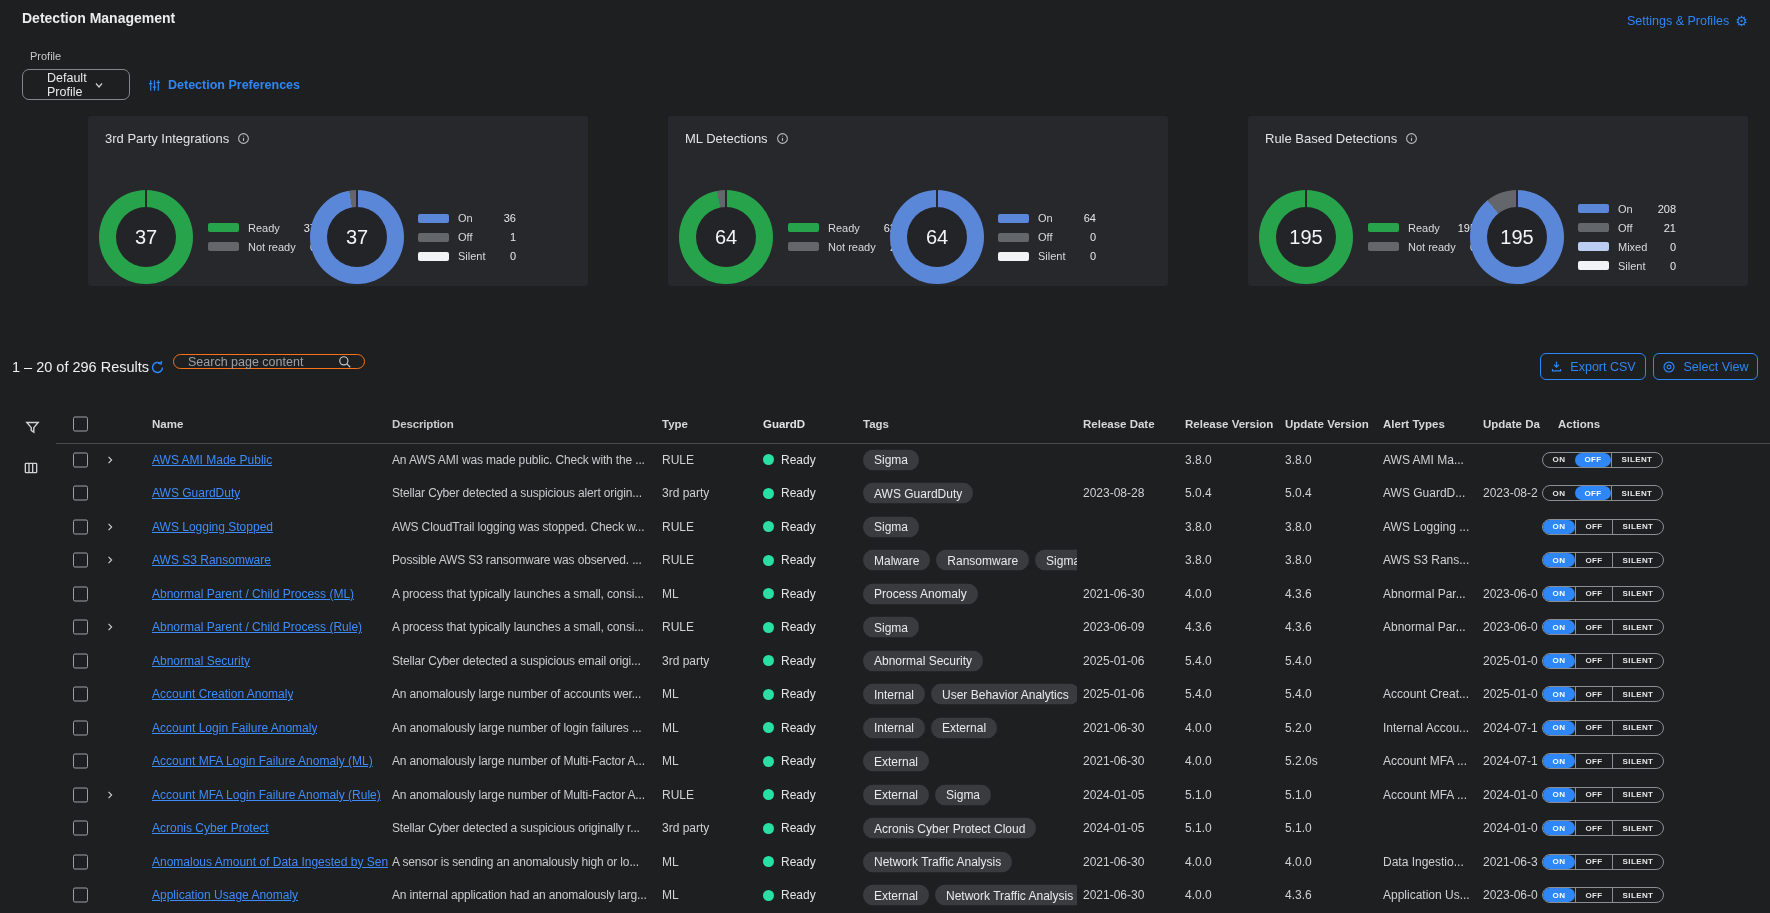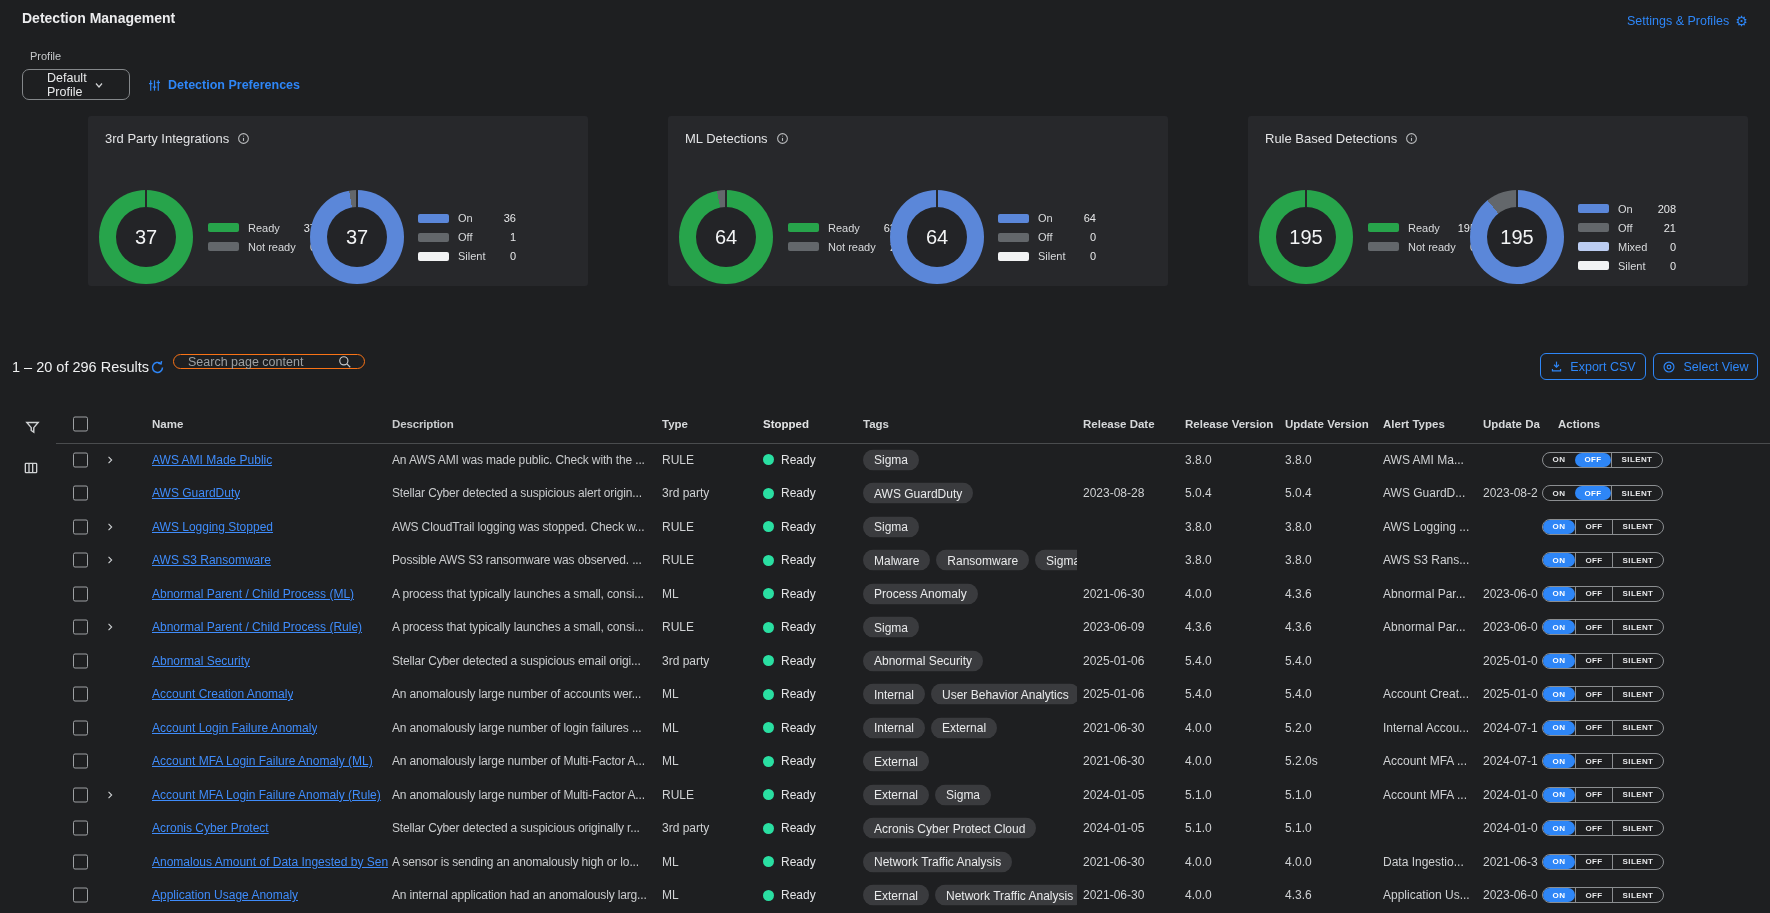--- a/index.html
+++ b/index.html
@@ -327,21 +327,21 @@
         <line x1="9" y1="5" x2="9" y2="19"></line>
         <line x1="14.5" y1="5" x2="14.5" y2="19"></line>
       </svg>
   </div>
 
   <div class="thead" id="thead">
     <div class="cbx"></div>
   <div class="hcell c-name">Name</div>
       <div class="hcell c-desc">Description</div>
       <div class="hcell c-type">Type</div>
-      <div class="hcell c-status">Stopped</div>
+      <div class="hcell c-status">GuardD</div>
       <div class="hcell c-tags">Tags</div>
       <div class="hcell c-reldate">Release Date</div>
       <div class="hcell c-relver">Release Version</div>
       <div class="hcell c-updver">Update Version</div>
       <div class="hcell c-alert">Alert Types</div>
       <div class="hcell c-upddate">Update Date</div>
       <div class="hcell c-actions">Actions</div>
     </div>
   <div class="head-line"></div>
 

